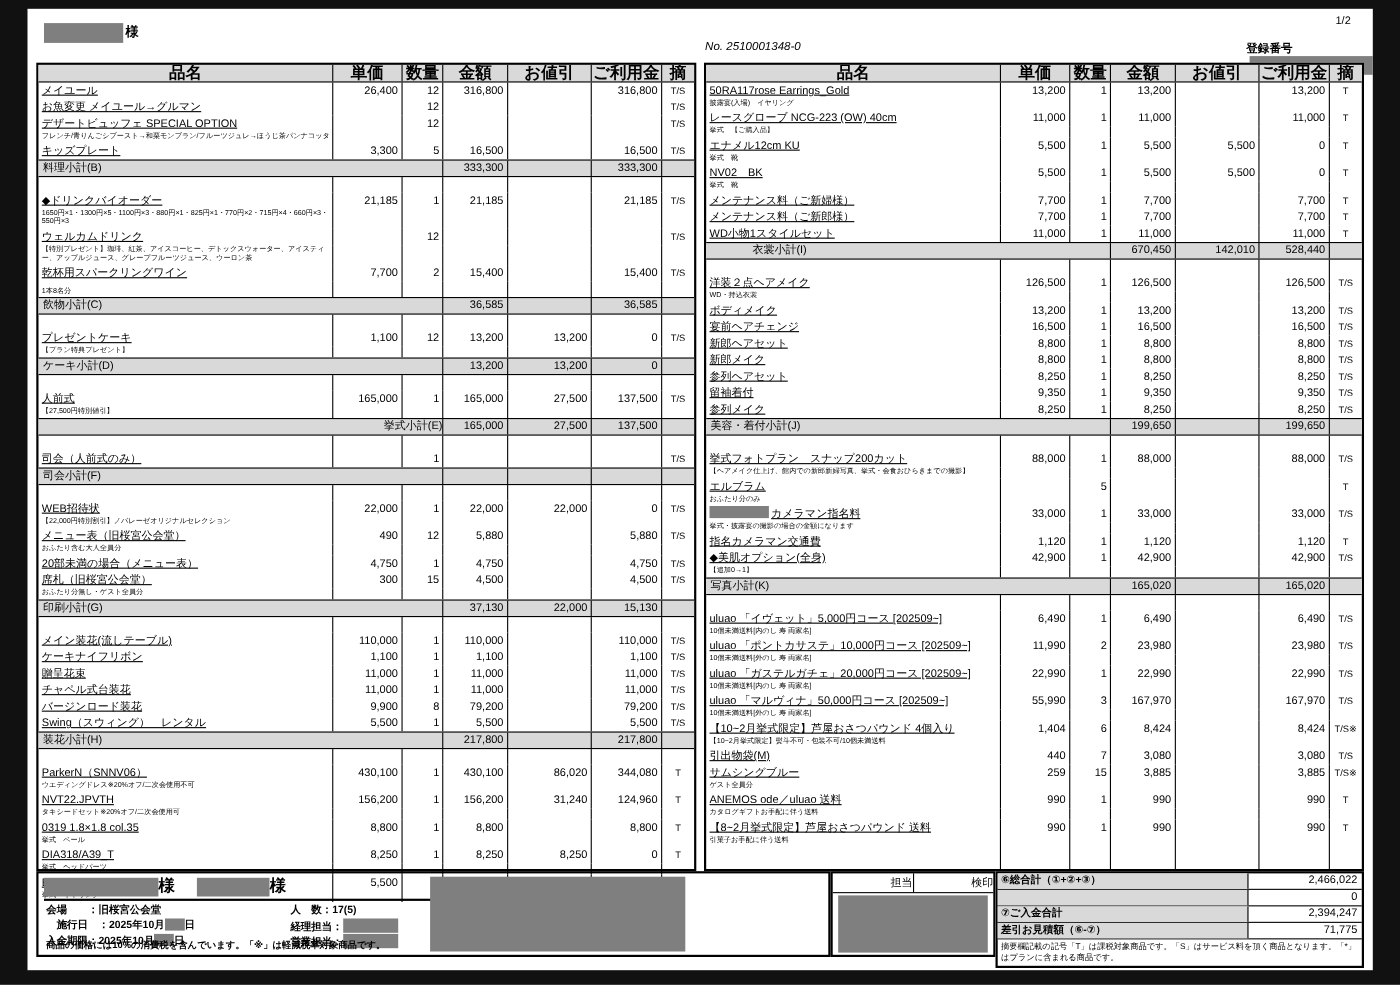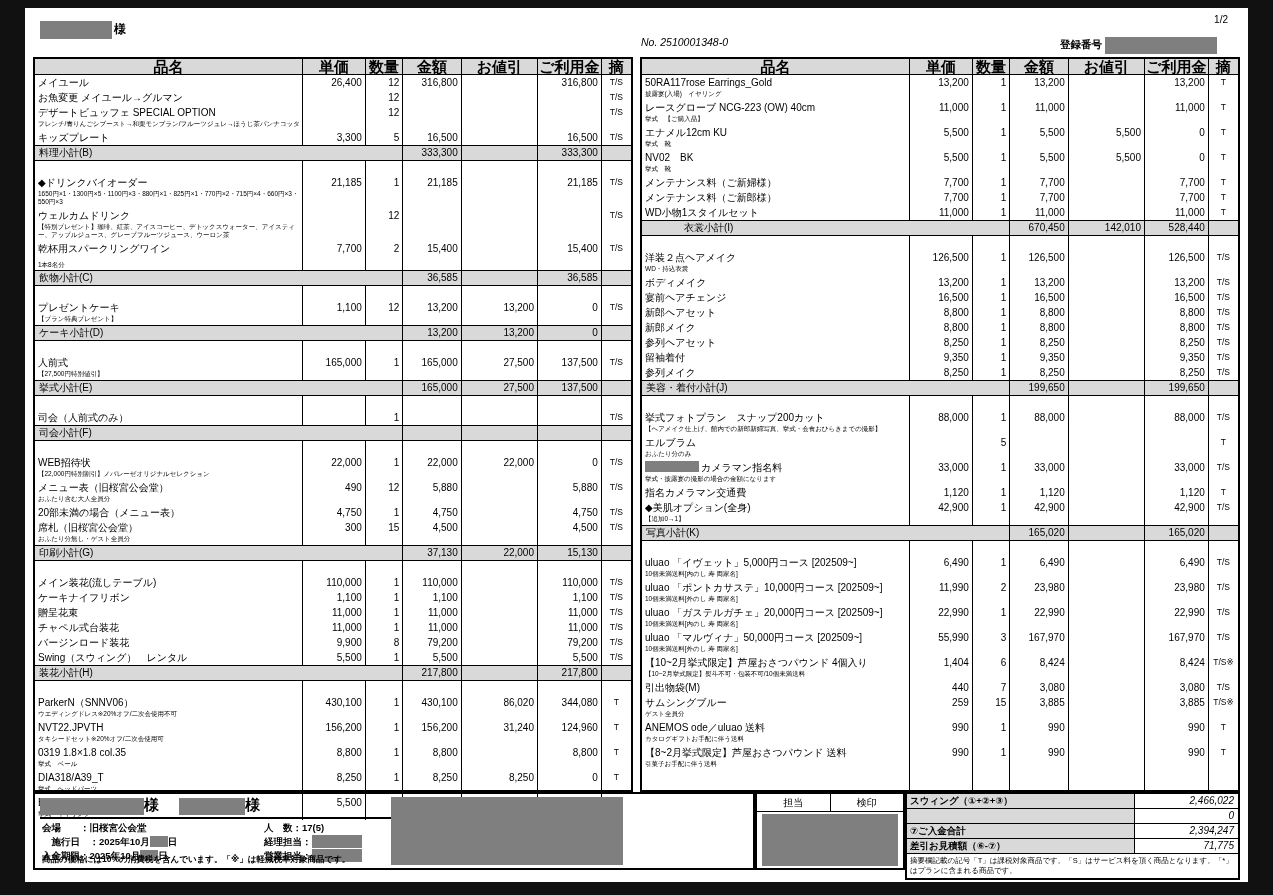--- a/index.html
+++ b/index.html
@@ -7,39 +7,39 @@
   .canvas{position:relative;width:1273px;height:895px;background:#111;overflow:hidden;}
   .page{position:absolute;left:25px;top:8px;width:1223px;height:874px;background:#fff;}
 
   .redact{background:#7f7f7f;display:inline-block;vertical-align:middle;}
   .addressee{position:absolute;left:15px;top:13px;font-size:12px;font-weight:bold;}
   .addressee .redact{width:72px;height:18px;margin-right:2px;}
   .title{position:absolute;left:280px;top:16px;font-size:12px;font-weight:bold;letter-spacing:3px;
          border-bottom:2px solid #0f172a;padding:0 6px 2px 6px;margin-top:44px;}
   .doc-no{position:absolute;left:616px;top:28px;font-size:10.5px;font-style:italic;}
   .page-num{position:absolute;right:20px;top:6px;font-size:10px;}
-  .reg{position:absolute;left:1035px;top:29px;font-size:10.5px;font-weight:bold;}
+  .reg{position:absolute;left:1108px;top:29px;font-size:10.5px;font-weight:bold;}
   .reg .redact{width:112px;height:17px;margin-left:3px;}
 
   .tbl{position:absolute;top:49px;width:600px;height:735px;border:2px solid #000;
        display:flex;flex-direction:column;background:#fff;box-sizing:border-box;}
   .tbl-left{left:8px;}
   .tbl-right{left:615px;}
   .row{display:grid;grid-template-columns:45% 10.5% 6.3% 9.8% 12.8% 10.7% 4.9%;flex-shrink:0;}
   .cell{border-right:1px solid #000;overflow:hidden;box-sizing:border-box;}
   .cell:last-child{border-right:none;}
   .row.head{background:#d9d9d9;border-bottom:1.5px solid #000;height:15px;}
   .row.head .cell{font-size:15px;text-align:center;line-height:15px;font-weight:bold;}
   .row.item{height:15px;}
   .row.note{min-height:10px;}
   .row.note.pad .cell{padding-top:5px;}
   .row.sub{background:#d9d9d9;border-top:1px solid #000;border-bottom:1px solid #000;height:14px;}
   .row.gap{height:14px;}
   .row.fill{flex:1 1 0;min-height:0;}
-  .c-name{font-size:10px;line-height:15px;padding-left:3px;white-space:nowrap;}
+  .c-name{font-size:10px;line-height:15px;padding-left:3px;white-space:nowrap;text-decoration:underline;}
   .c-note{font-size:6.5px;line-height:1.3;padding:0 2px 1px 3px;color:#000;}
   .c-num{font-size:10px;line-height:15px;text-align:right;padding-right:3px;}
   .c-mark{font-size:8.5px;line-height:15px;text-align:center;padding:0 1px;}
   .row.sub .c-sublabel{font-size:10px;line-height:14px;padding-left:4px;}
   .row.sub .c-num{line-height:14px;}
   .redact-inline{background:#7f7f7f;display:inline-block;width:54px;height:11px;margin-right:2px;vertical-align:-1px;}
 
   .info-box{position:absolute;left:8px;top:784px;width:722px;height:78px;border:2px solid #000;box-sizing:border-box;}
   .names{position:absolute;left:5px;top:2px;width:404px;border-bottom:2px solid #000;
          padding-bottom:2px;font-size:15px;font-weight:bold;}
@@ -48,30 +48,30 @@
   .info-rows{position:absolute;left:7px;top:27px;font-size:9.5px;line-height:1.45;font-weight:bold;width:400px;}
   .ir{position:relative;}
   .ir .r2{position:absolute;left:222px;top:0;}
   .sm-redact{background:#7f7f7f;display:inline-block;width:18px;height:11px;vertical-align:-2px;}
   .md-redact{background:#7f7f7f;display:inline-block;width:50px;height:13px;vertical-align:-3px;}
   .tax-note{position:absolute;left:7px;bottom:2px;font-size:8.5px;font-weight:bold;}
   .big-redact{position:absolute;left:356px;top:3px;width:232px;height:68px;background:#7f7f7f;}
 
   .approval{position:absolute;left:730px;top:784px;width:150px;height:78px;border:2px solid #000;box-sizing:border-box;}
   .ap-head{display:flex;height:17px;border-bottom:1px solid #000;}
-  .ap-cell{flex:1;text-align:center;font-size:10px;line-height:17px;}
+  .ap-cell{flex:1;text-align:right;font-size:10px;line-height:17px;}
   .ap-cell:first-child{border-right:1px solid #000;}
   .ap-body{position:relative;height:56px;}
   .ap-redact{position:absolute;left:5px;top:2px;right:5px;bottom:2px;background:#7f7f7f;}
 
   .summary{position:absolute;left:880px;top:784px;width:335px;border:2px solid #000;box-sizing:border-box;background:#fff;}
   .srow{display:flex;border-bottom:1px solid #000;}
   .sl{width:228px;background:#d9d9d9;border-right:1px solid #000;font-size:9.5px;font-weight:bold;
       padding:1px 3px;box-sizing:border-box;line-height:12px;}
-  .sv{flex:1;text-align:right;font-size:10px;padding:1px 4px;line-height:12px;font-style:italic;}
+  .sv{flex:1;text-align:right;font-size:10px;padding:1px 4px;line-height:12px;}
   .snote{font-size:7.5px;line-height:1.35;padding:2px 3px;}
 </style>
 </head>
 <body>
 
 <div class="canvas">
   <div class="page">
 
     <div class="addressee"><span class="redact"></span><span>様</span></div>
     <div class="title">ご請求書明細</div>
@@ -266,21 +266,21 @@
         <div class="row note">
           <div class="cell c-note">【27,500円特別値引】</div>
           <div class="cell c-num"></div>
           <div class="cell c-num"></div>
           <div class="cell c-num"></div>
           <div class="cell c-num"></div>
           <div class="cell c-num"></div>
           <div class="cell c-mark"></div>
         </div>
         <div class="row sub">
-          <div class="cell c-sublabel" style="grid-column: 1 / span 3;">挙式小計(E)</div>
+          <div class="cell c-sublabel" style="grid-column: 1 / span 3; text-align: right;">挙式小計(E)</div>
           <div class="cell c-num">165,000</div>
           <div class="cell c-num">27,500</div>
           <div class="cell c-num">137,500</div>
           <div class="cell c-mark"></div>
         </div>
         <div class="row gap">
           <div class="cell"></div>
           <div class="cell"></div>
           <div class="cell"></div>
           <div class="cell"></div>
@@ -1073,21 +1073,21 @@
         <div class="ap-cell">担当</div>
         <div class="ap-cell">検印</div>
       </div>
       <div class="ap-body">
         <div class="ap-redact"></div>
       </div>
     </div>
 
     <div class="summary">
       <div class="srow">
-        <div class="sl">スウィング（①+②+③）</div>
+        <div class="sl">⑥総合計（①+②+③）</div>
         <div class="sv">2,466,022</div>
       </div>
       <div class="srow">
         <div class="sl"></div>
         <div class="sv">0</div>
       </div>
       <div class="srow">
         <div class="sl">⑦ご入金合計</div>
         <div class="sv">2,394,247</div>
       </div>

